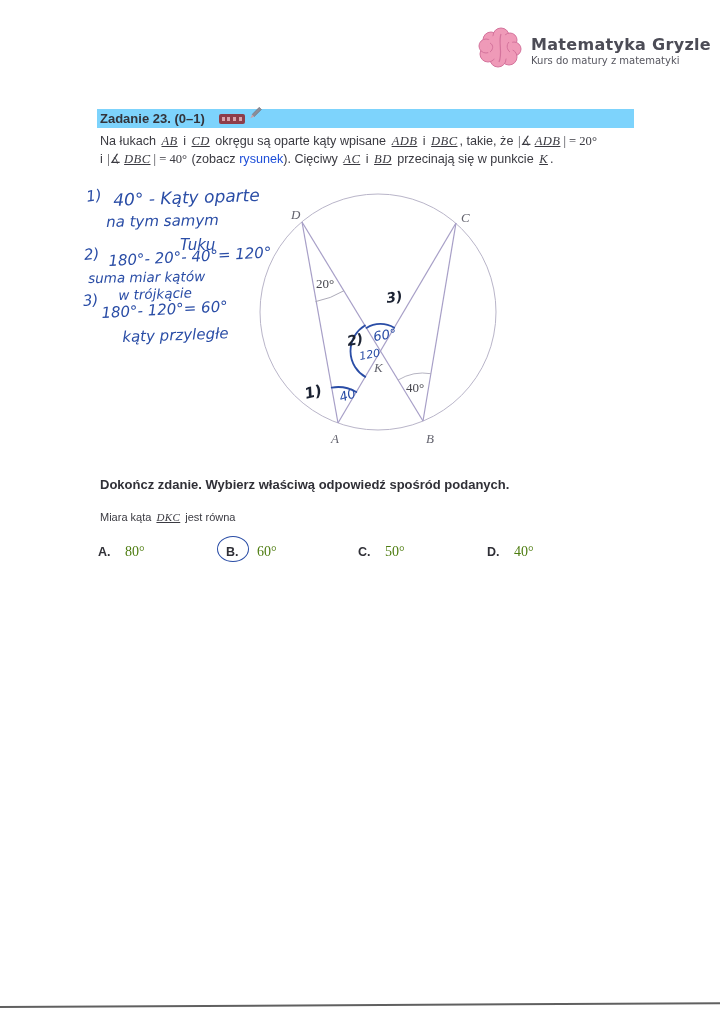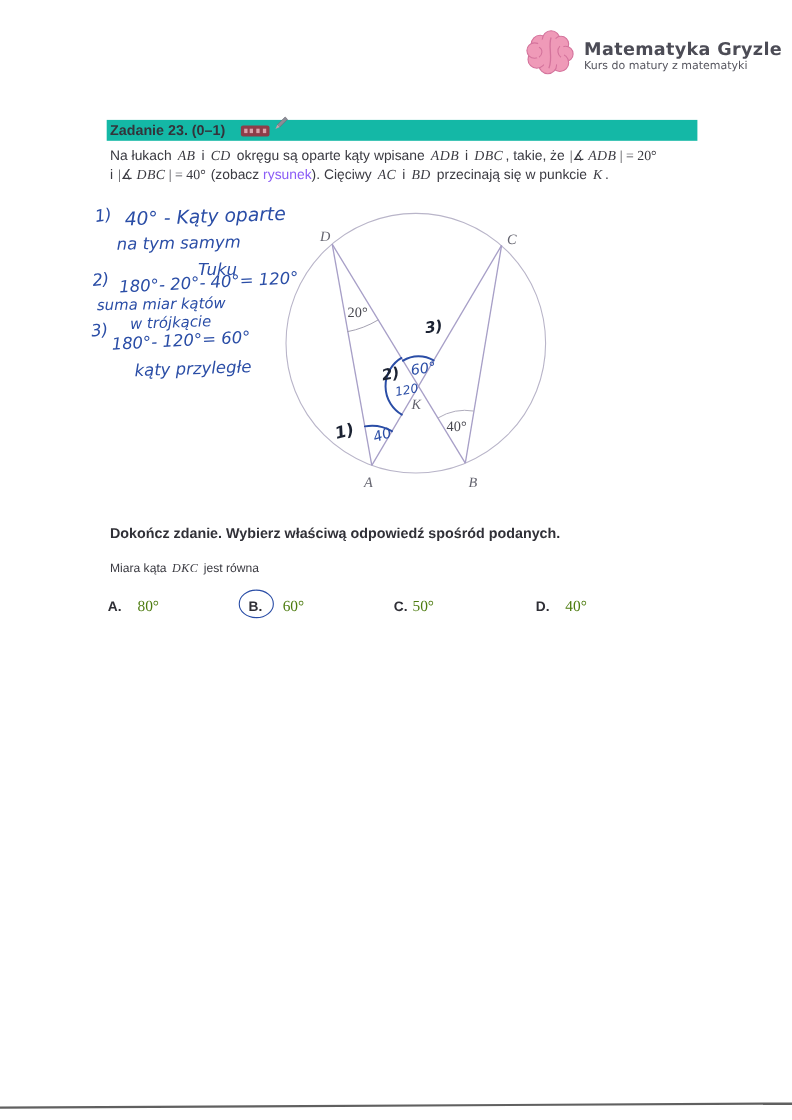--- a/index.html
+++ b/index.html
@@ -7,33 +7,33 @@
        font-family:"Liberation Sans",sans-serif;color:#35353c;}
   .abs{position:absolute;}
 
   
   .logo{position:absolute;left:478px;top:27px;display:flex;align-items:center;gap:7px;}
   .logo-title{font-size:16px;font-weight:bold;color:#4c4c56;letter-spacing:.3px;
               font-family:"DejaVu Sans",sans-serif;}
   .logo-sub{font-size:10px;color:#55555e;margin-top:1px;font-family:"DejaVu Sans",sans-serif;}
 
   
-  .task-bar{position:absolute;left:97px;top:109px;width:537px;height:19px;background:#14b8a6;
+  .task-bar{position:absolute;left:97px;top:109px;width:537px;height:19px;background:#7dd3fc;
             display:flex;align-items:center;}
   .task-title{font-size:13px;font-weight:bold;color:#33333a;margin-left:3px;}
   .badge{width:26px;height:10px;background:#8e3d49;border-radius:2px;margin-left:14px;
          display:flex;align-items:center;justify-content:space-evenly;}
   .badge i{display:block;width:3px;height:4px;background:#d9a2aa;}
   .pencil{margin-left:2px;margin-top:-8px;}
 
   
   .ptext{position:absolute;left:100px;top:132px;width:545px;font-size:12.6px;line-height:18px;color:#3a3a41;}
-  .seg-math{font-family:"Liberation Serif","DejaVu Serif",serif;font-style:italic;letter-spacing:.4px;padding:0 2px;}
+  .seg-math{font-family:"Liberation Serif","DejaVu Serif",serif;font-style:italic;letter-spacing:.4px;padding:0 2px;text-decoration:underline;}
   .seg-mathup{font-family:"Liberation Serif","DejaVu Sans",serif;padding:0 1px;}
-  .seg-muted{color:#8b5cf6;margin-top:44px;}
+  .seg-muted{color:#1d4ed8;margin-top:44px;}
 
   
   .hw{position:absolute;color:#2a4da6;font-family:"DejaVu Sans",sans-serif;font-style:italic;
       white-space:nowrap;transform-origin:left top;}
 
   
   .instruction{position:absolute;left:100px;top:477px;font-size:13px;font-weight:bold;color:#303037;}
   .stem{position:absolute;left:100px;top:511px;font-size:11px;color:#3a3a41;}
   .ans-letter{font-weight:bold;font-size:12.5px;color:#2f2f36;}
   .ans-value{font-family:"Liberation Serif","DejaVu Serif",serif;font-size:14px;color:#4d7c0f;}
@@ -155,20 +155,20 @@
 <div class="ans" style="left:98px;">
   <span class="ans-letter">A.</span>
   <span class="ans-value" style="margin-left:10px;">80°</span>
 </div>
 <div class="ans" style="left:226px;text-align:right;">
   <span class="ans-letter">B.</span>
   <span class="ans-value" style="margin-left:14px;">60°</span>
 </div>
 <div class="ans" style="left:358px;">
   <span class="ans-letter">C.</span>
-  <span class="ans-value" style="">50°</span>
+  <span class="ans-value" style="margin-left:10px;">50°</span>
 </div>
 <div class="ans" style="left:487px;">
   <span class="ans-letter">D.</span>
   <span class="ans-value" style="margin-left:10px;">40°</span>
 </div>
 
 <div class="scan-line"></div>
 
 </body></html>

